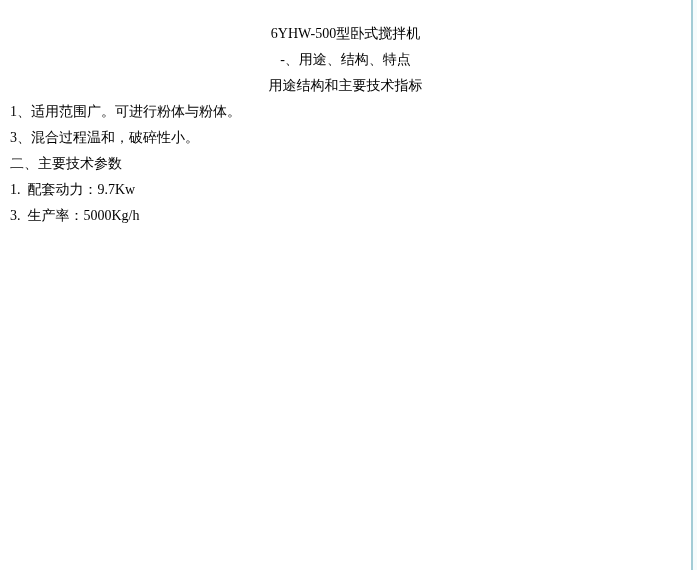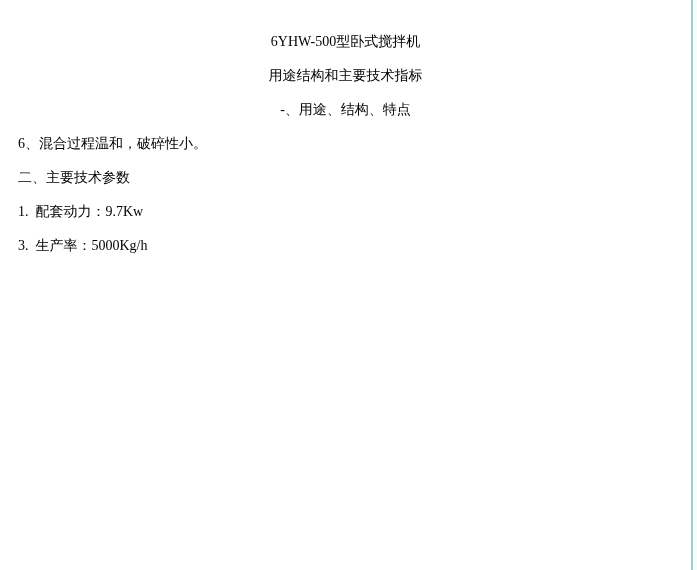--- a/index.html
+++ b/index.html
@@ -11,21 +11,21 @@
     background: var(--page-bg, #ffffff);
     color: var(--text-color, #000000);
     font-family: "Liberation Serif", "DejaVu Serif", serif;
     font-size: 14px;
     line-height: 22px;
   }
   .doc {
     padding: 19px 12px 0 6px;
   }
   .doc p {
-    margin: 12px;
+    margin: 4px;
     white-space: pre-wrap;
   }
   .center { text-align: center; }
   .mb4  { margin-bottom: 4px; }
   .mb9  { margin-bottom: 9px; }
   .mb12 { margin-bottom: 12px; }
   .mb13 { margin-bottom: 13px; }
   .mb15 { margin-bottom: 15px; }
   .mb16 { margin-bottom: 16px; }
   .mb18 { margin-bottom: 18px; }
@@ -39,24 +39,25 @@
     width: 4px;
     background: var(--right-strip, #f6fbfc);
     border-left: 2px solid var(--right-border, #a3ccd6);
   }
 </style>
 </head>
 <body>
 
 <div class="doc">
   <p class="center mb13">6YHW-500型卧式搅拌机</p>
+  <p class="center mb19">-、用途、结构、特点</p>
   <p class="center mb13">用途结构和主要技术指标</p>
-  <p class="center mb19">-、用途、结构、特点</p>
 
 
-  <p class="mb4">6、混合过程温和，破碎性小。</p>
+  <p class="mb15">1、适用范围广。可进行粉体与粉体。</p>
+  <p class="mb4">3、混合过程温和，破碎性小。</p>
 
   <p class="mb20">二、主要技术参数</p>
   <p class="mb18">1.  配套动力：9.7Kw</p>
   <p class="mb12">3.  生产率：5000Kg/h</p>
 </div>
 
 <div class="right-strip"></div>
 
 </body></html>

